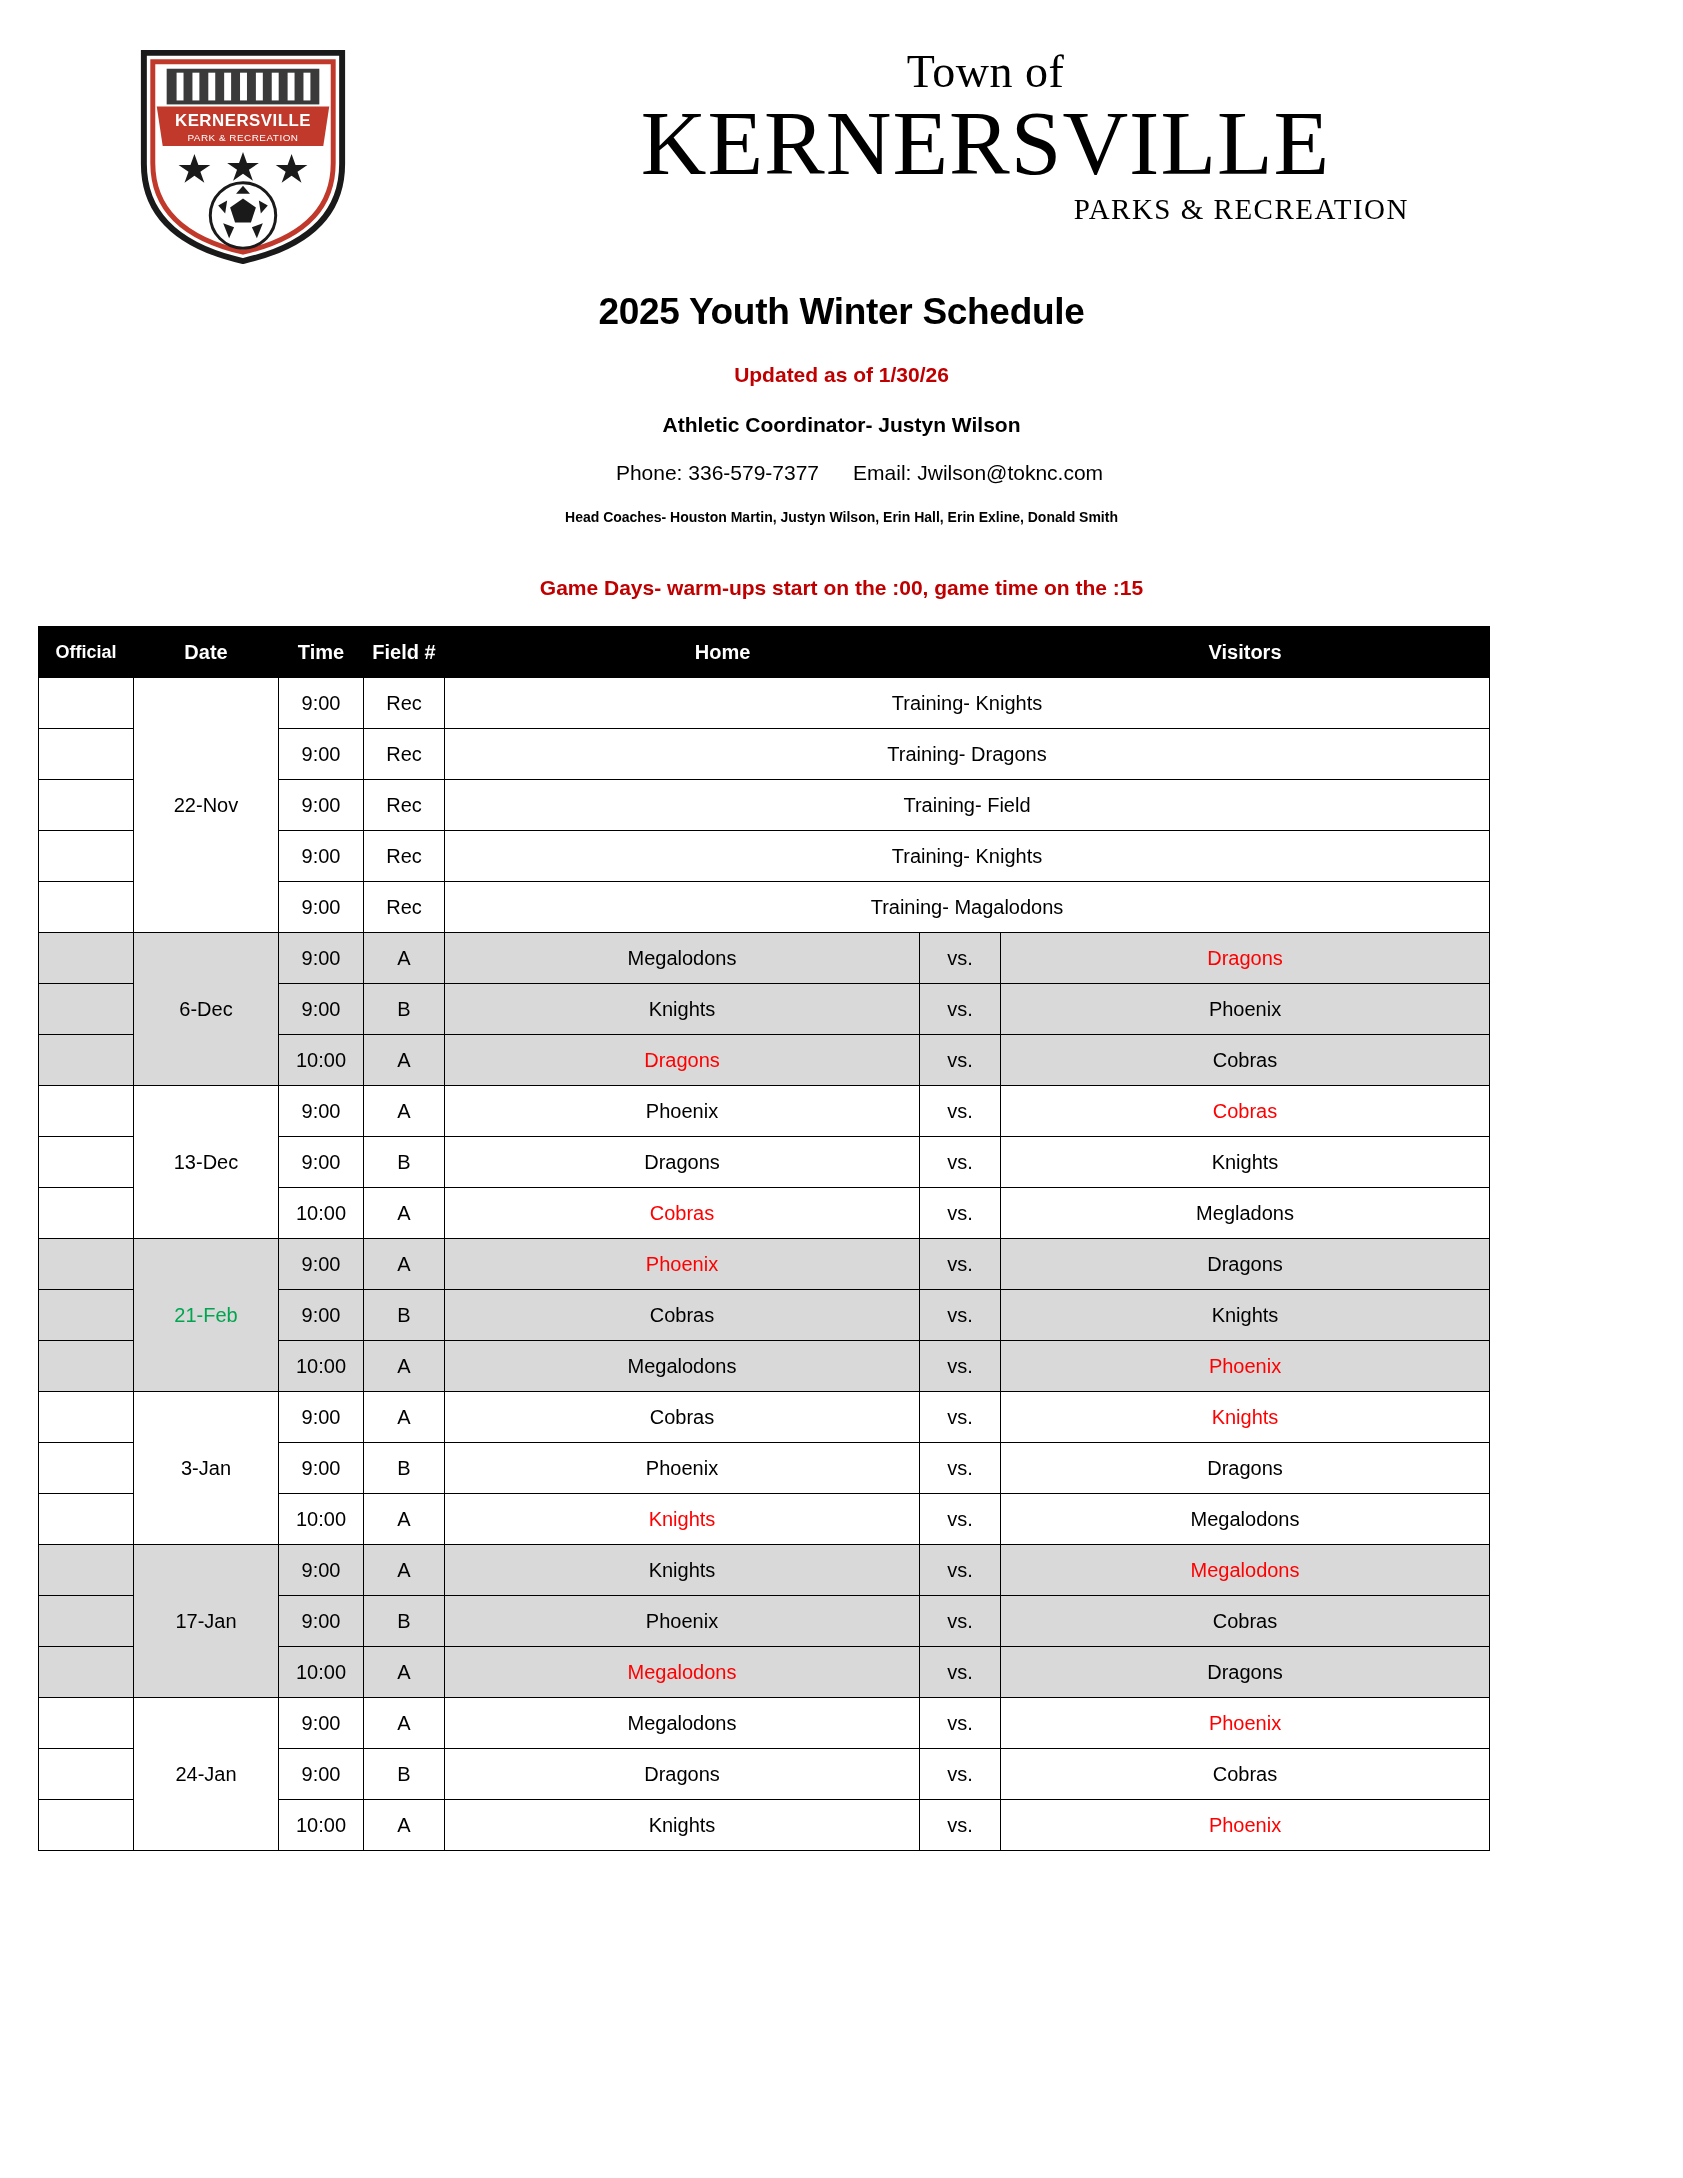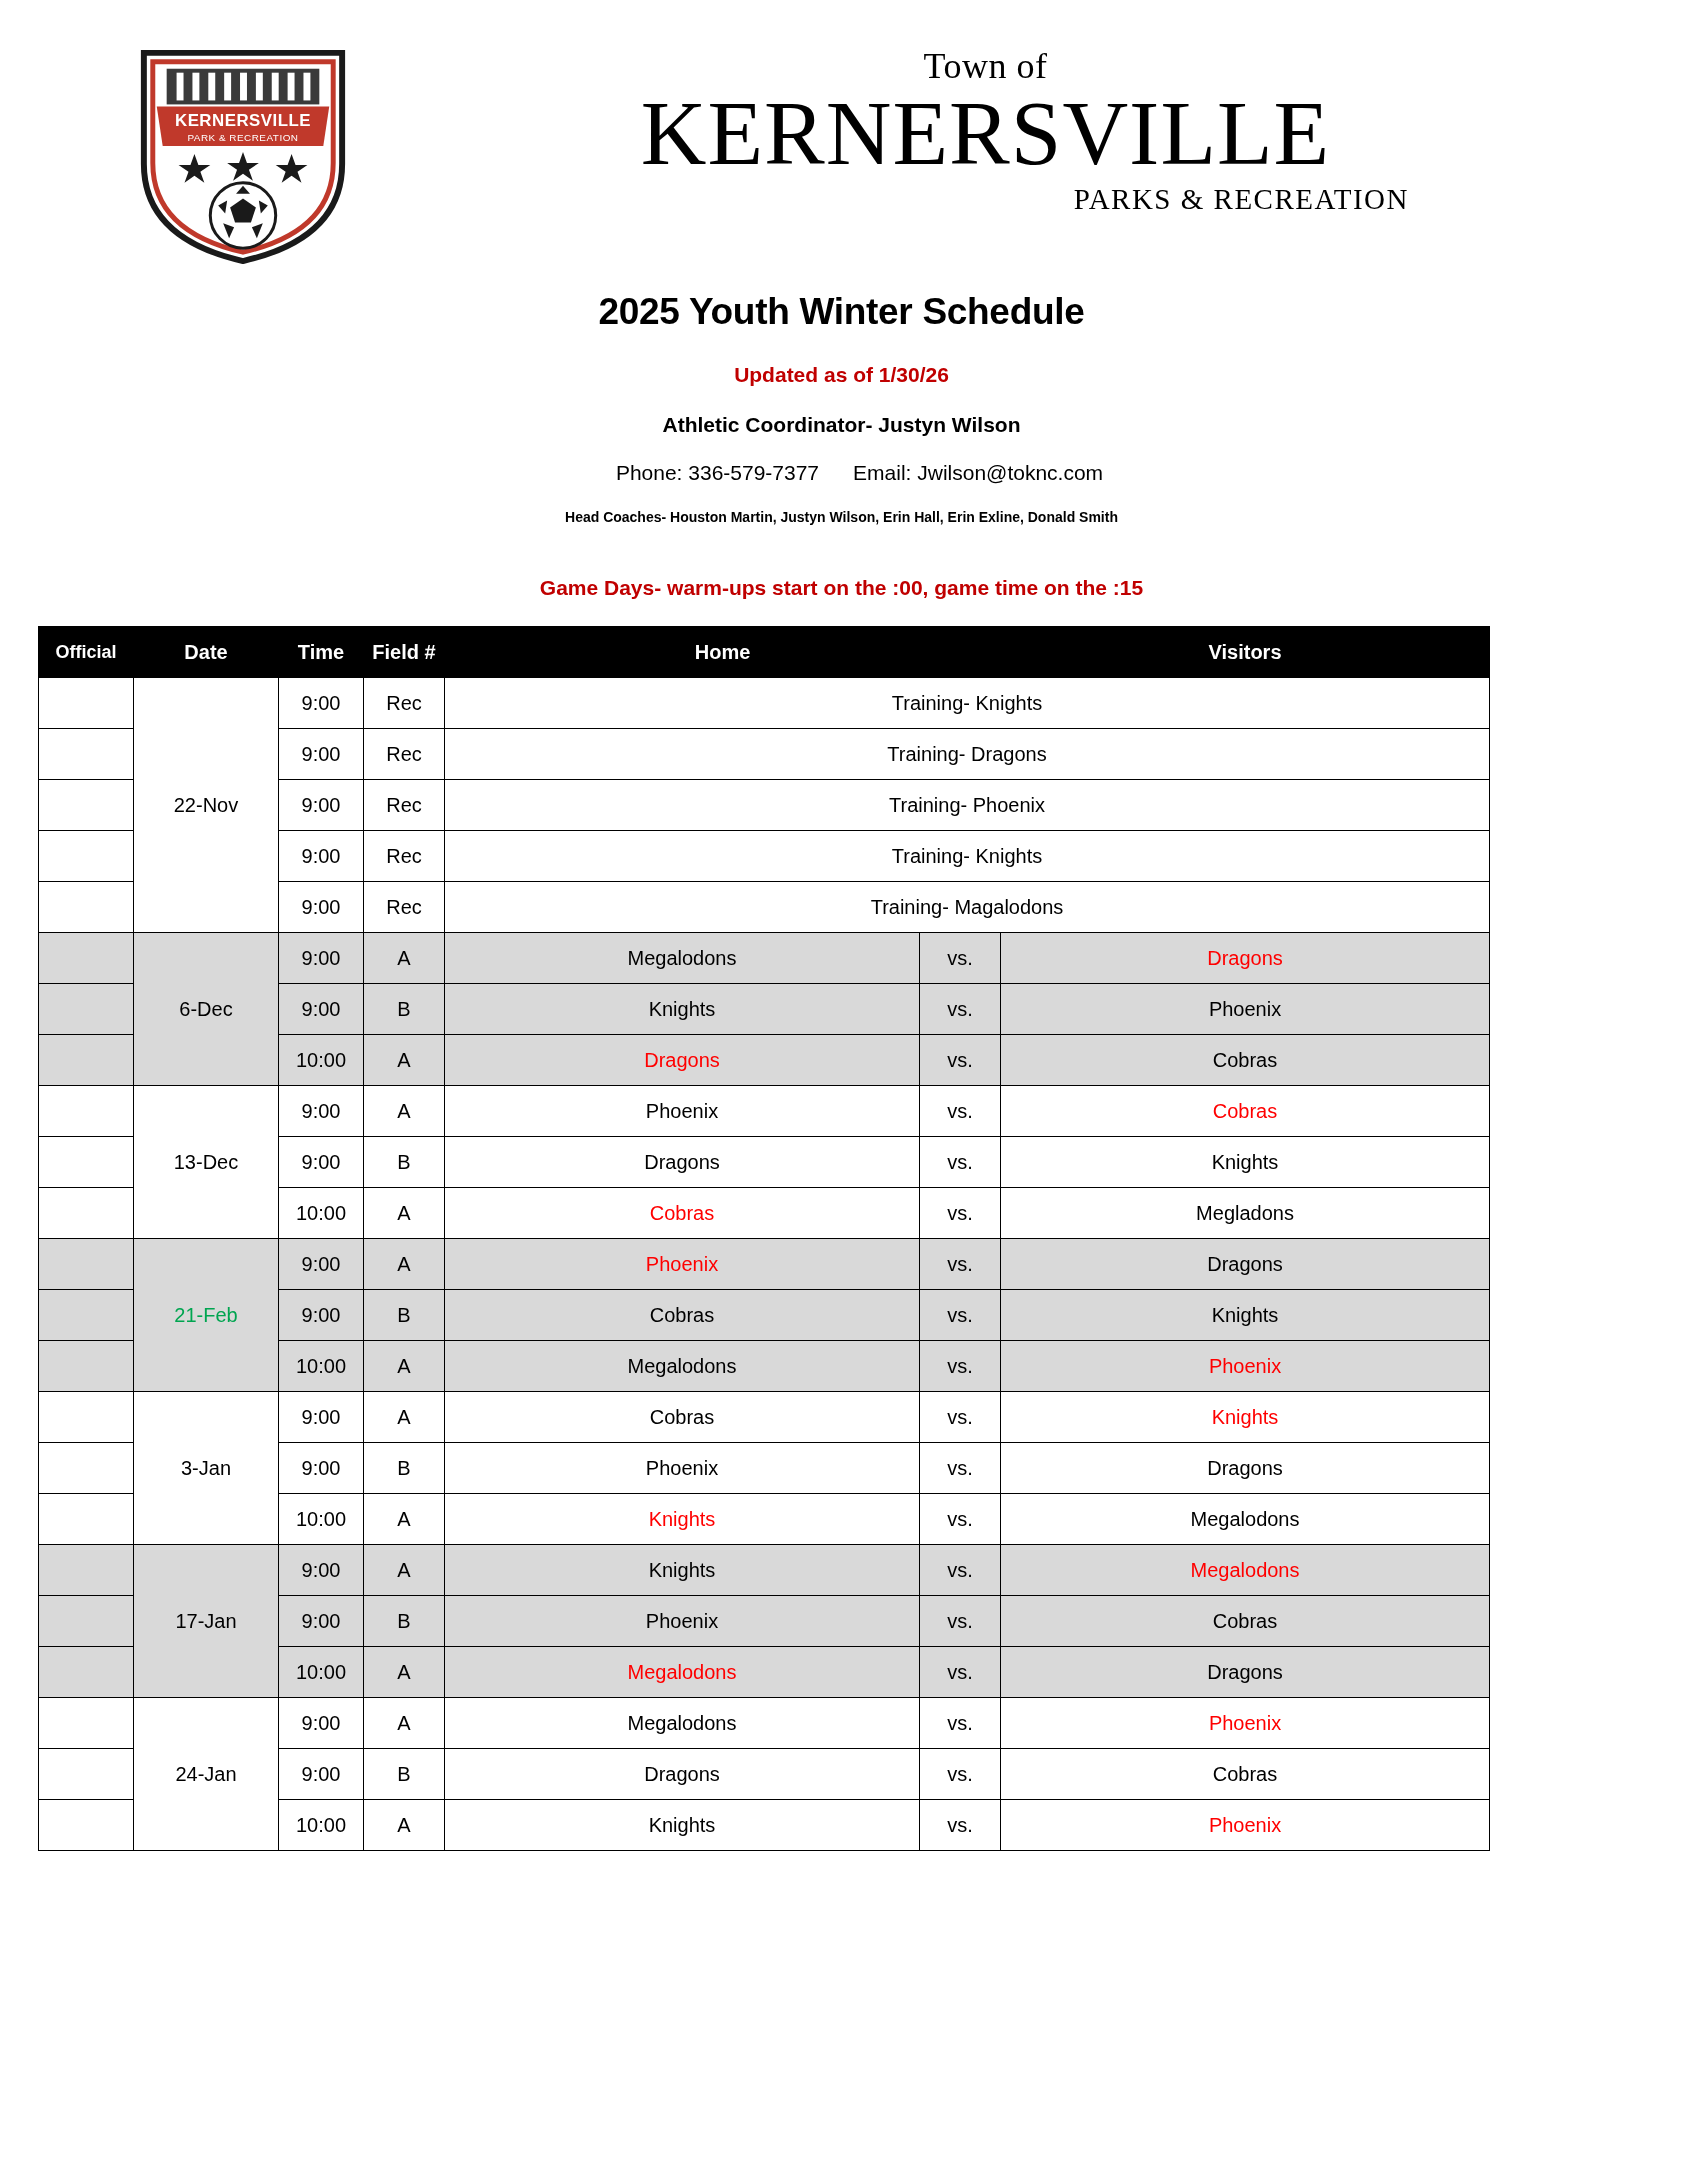--- a/index.html
+++ b/index.html
@@ -39,21 +39,21 @@
   .wordmark {
     position: absolute;
     left: 540px;
     top: 48px;
     width: 891px;
     text-align: center;
     font-family: "Liberation Serif", serif;
     color: #000;
   }
   .wm-town {
-    font-size: 36px;
+    font-size: 46px;
     letter-spacing: 0.5px;
     line-height: 1.05;
   }
   .wm-main {
     font-size: 91px;
     line-height: 1.0;
     letter-spacing: 1px;
     margin-top: 2px;
   }
   .wm-sub {
@@ -255,21 +255,21 @@
           <tr>
             <td class="official-cell"></td>
             <td>9:00</td>
             <td>Rec</td>
             <td class="training" colspan="3">Training- Dragons</td>
           </tr>
           <tr>
             <td class="official-cell"></td>
             <td>9:00</td>
             <td>Rec</td>
-            <td class="training" colspan="3">Training- Phoenix</td>
+            <td class="training" colspan="3">Training- Field</td>
           </tr>
           <tr>
             <td class="official-cell"></td>
             <td>9:00</td>
             <td>Rec</td>
             <td class="training" colspan="3">Training- Knights</td>
           </tr>
           <tr>
             <td class="official-cell"></td>
             <td>9:00</td>

